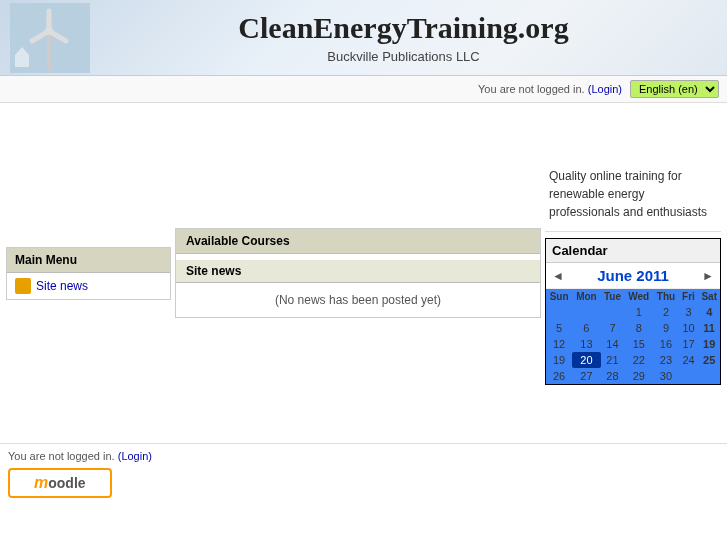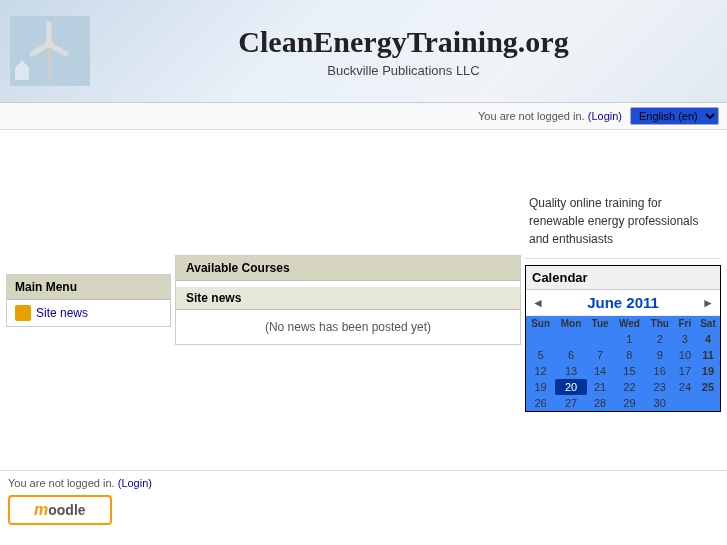--- a/index.html
+++ b/index.html
@@ -3,21 +3,21 @@
   <meta charset="utf-8">
   <style>
     * { margin: 0; padding: 0; box-sizing: border-box; }
     body { font-family: Arial, sans-serif; font-size: 12px; background: #fff; width: 727px; }
 
     
     .header {
       display: flex;
       align-items: center;
       background: linear-gradient(135deg, #c8d8e8 0%, #e8f0f8 40%, #f0f4f8 70%, #e0e8f0 100%);
-      height: 103px;
+      height: 76px;
       padding: 0 10px;
       border-bottom: 1px solid #ccc;
     }
     .header-windmill {
       width: 80px;
       height: 70px;
       flex-shrink: 0;
     }
     .header-text {
       flex: 1;
@@ -50,21 +50,21 @@
       color: #555;
     }
     .topbar-login a {
       color: #00a;
       text-decoration: none;
     }
     .topbar-select {
       font-size: 11px;
       padding: 1px 4px;
       border: 1px solid #aaa;
-      background: #1d4ed8;
+      background: #bef264;
       border-radius: 2px;
     }
 
     
     .main-layout {
       display: flex;
       padding: 6px;
       gap: 4px;
       min-height: 340px;
       align-items: center;
@@ -125,21 +125,21 @@
     }
     .no-news {
       padding: 10px;
       text-align: center;
       color: #555;
       font-size: 12px;
     }
 
     
     .right-panel {
-      width: 196px;
+      width: 176px;
       flex-shrink: 0;
     }
     .tagline {
       font-size: 12px;
       color: #333;
       line-height: 1.5;
       padding: 6px 4px 10px 4px;
       border-bottom: 1px solid #ddd;
       margin-bottom: 6px;
     }

